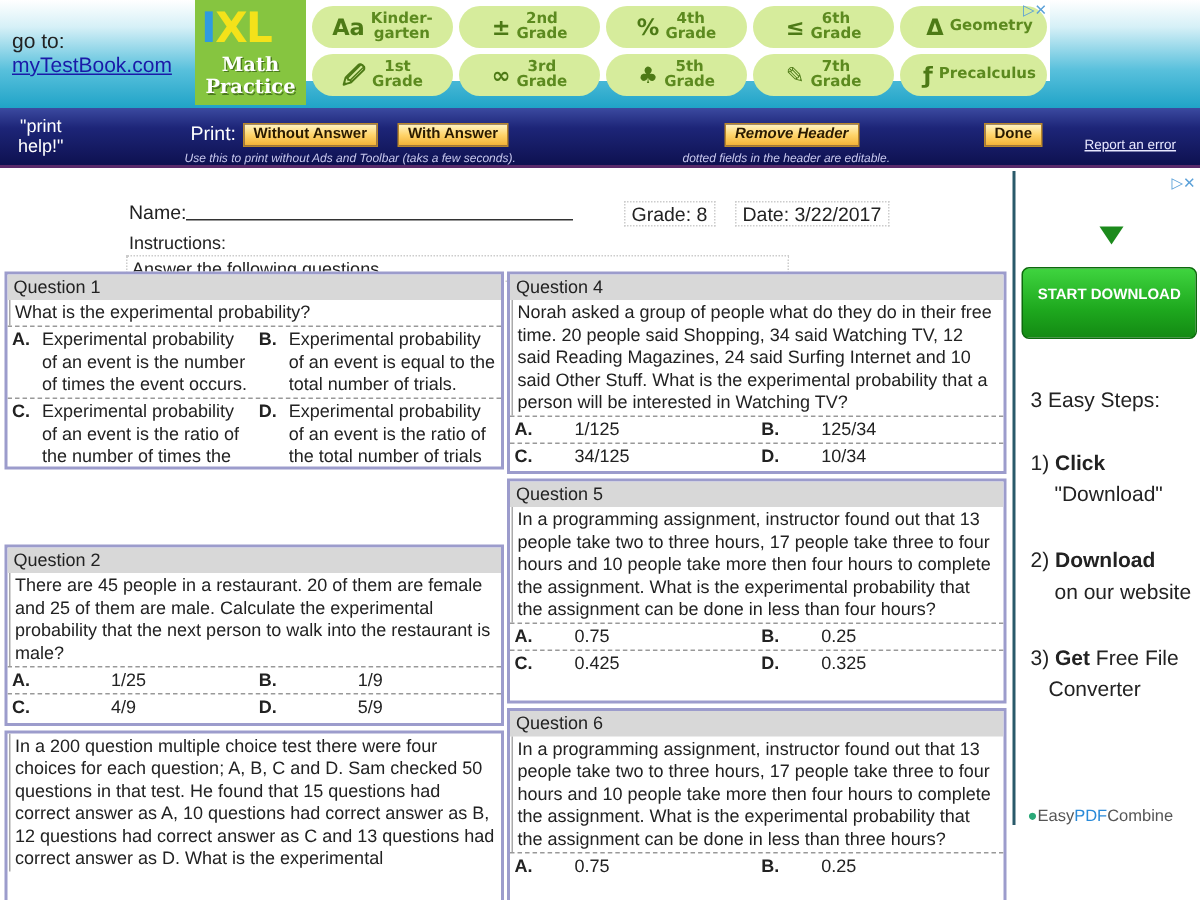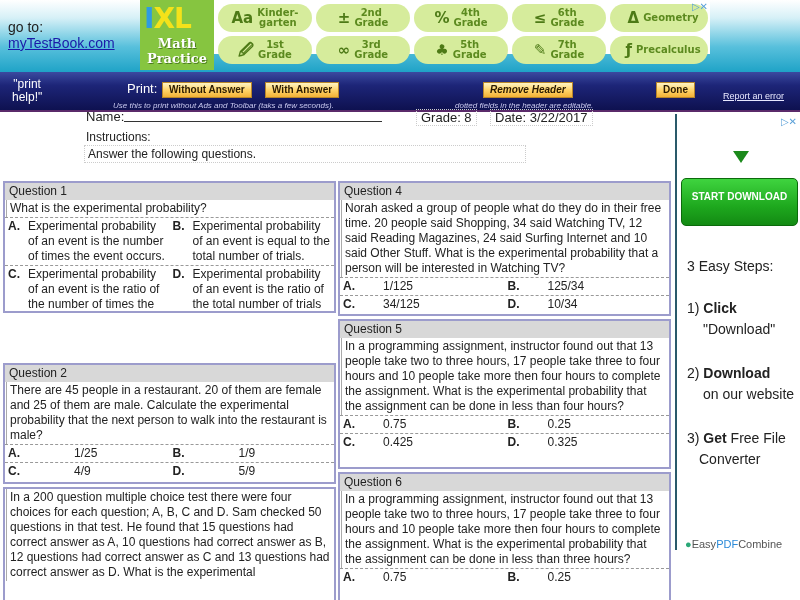--- a/index.html
+++ b/index.html
@@ -3,21 +3,21 @@
 <meta charset="utf-8">
 <style>
   * { box-sizing: border-box; margin: 0; padding: 0; }
   html, body { width: 800px; height: 600px; overflow: hidden; background: #ffffff; font-family: "Liberation Sans", sans-serif; color: #222; }
 
   
   .topbar { position: absolute; left: 0; top: 0; width: 800px; height: 72px;
     background: linear-gradient(180deg, #ffffff 0%, #d6f0f7 25%, #58c0dc 65%, #1fa3c7 100%); }
   .goto { position: absolute; left: 8px; top: 19px; font-size: 14px; line-height: 16px; color: #222; }
   .goto a { color: #1a1aa8; text-decoration: underline; display: block; }
-  .ixl-ad { position: absolute; left: 140px; top: 0; width: 570px; height: 54px; background: #ffffff; }
+  .ixl-ad { position: absolute; left: 130px; top: 0; width: 570px; height: 54px; background: #ffffff; }
   .ixl-logo { position: absolute; left: 0; top: 0; width: 74px; height: 70px; background: #86c540; }
   .ixl-logo .ixl { position: absolute; left: 4px; top: 2px; font-size: 28px; font-weight: bold; letter-spacing: -1px; font-family: "DejaVu Sans", sans-serif; }
   .ixl-logo .ixl .i { color: #2f9be0; }
   .ixl-logo .ixl .xl { color: #f4e21a; }
   .ixl-logo .mp { position: absolute; left: 0; width: 74px; top: 36px; text-align: center; color: #fff; font-weight: bold; font-size: 13px; line-height: 15px; text-shadow: 1px 1px 0 #4b7a1e; font-family: "DejaVu Serif", serif; }
   .grades { position: absolute; left: 78px; top: 4px; width: 490px; display: grid; grid-template-columns: repeat(5, 94px); grid-template-rows: 28px 28px; gap: 4px 4px; }
   .grade-pill { background: #d6ec9c; border-radius: 14px; display: flex; align-items: center; justify-content: center; gap: 4px; color: #5c8a1f; font-weight: bold; font-size: 10px; line-height: 10px; text-align: center; font-family: "DejaVu Sans", sans-serif; }
   .grade-pill .gicon { font-size: 15px; color: #4d7a16; font-weight: bold; }
   .adchoice { position: absolute; right: 2px; top: 1px; font-size: 10px; color: #5aa0d8; }
 
@@ -25,21 +25,21 @@
   .printbar { position: absolute; left: 0; top: 72px; width: 800px; height: 40px;
     background: linear-gradient(180deg, #3b4aa0 0%, #1d2578 35%, #0e1150 100%); border-bottom: 2px solid #5a2a6a; }
   .help { position: absolute; left: 12px; top: 6px; color: #fff; font-size: 12px; line-height: 13px; text-align: center; }
   .print-lbl { position: absolute; left: 127px; top: 9px; color: #fff; font-size: 13px; }
   .btn { position: absolute; height: 16px; background: linear-gradient(180deg,#fff4c4 0%, #ffd46a 50%, #f3b236 100%); border: 1px solid #b8862a; color: #2a1a00; font-weight: bold; font-size: 10px; line-height: 14px; padding: 0 6px; cursor: pointer; white-space: nowrap; }
   .btn.italic { font-style: italic; }
   .note { position: absolute; color: #c8c8ee; font-size: 8px; font-style: italic; white-space: nowrap; }
   .report { position: absolute; left: 723px; top: 19px; color: #e8e8ff; font-size: 9px; text-decoration: underline; }
 
   
-  .ws-head { position: absolute; left: 0; top: 103px; width: 672px; height: 66px; }
+  .ws-head { position: absolute; left: 0; top: 128px; width: 672px; height: 66px; }
   .name-lbl { position: absolute; left: 86px; top: 6px; font-size: 13px; }
   .name-line { position: absolute; left: 124px; top: 18px; width: 258px; border-bottom: 1px solid #333; }
   .grade-f { position: absolute; left: 416px; top: 6px; font-size: 13px; border: 1px dotted #ccc; padding: 0 4px; }
   .date-f { position: absolute; left: 490px; top: 6px; font-size: 13px; border: 1px dotted #ccc; padding: 0 4px; }
   .instr-lbl { position: absolute; left: 86px; top: 27px; font-size: 12px; }
   .instr-val { position: absolute; left: 84px; top: 42px; width: 442px; height: 18px; font-size: 12px; border: 1px dotted #ccc; padding: 1px 3px; }
 
   
   .qbox { position: absolute; border: 2px solid #9c9ccc; background: #fff; font-size: 12px; line-height: 15px; overflow: hidden; }
   .qtitle { background: #d8d8d8; padding: 1px 4px; height: 17px; font-size: 12px; }
@@ -167,21 +167,21 @@
 </div>
 
 <div class="printbar">
   <div class="help">
     <div>"print</div>
     <div>help!"</div>
   </div>
   <span class="print-lbl">Print:</span>
   <button class="btn" style="left:162px; top:10px;">Without Answer</button>
   <button class="btn" style="left:265px; top:10px;">With Answer</button>
-  <span class="note" style="left:113px; top:29px;">Use this to print without Ads and Toolbar (taks a few seconds).</span>
+  <span class="note" style="left:123px; top:29px;">Use this to print without Ads and Toolbar (taks a few seconds).</span>
   <button class="btn italic" style="left:483px; top:10px;">Remove Header</button>
   <span class="note" style="left:455px; top:29px;">dotted fields in the header are editable.</span>
   <button class="btn" style="left:656px; top:10px;">Done</button>
   <a class="report">Report an error</a>
 </div>
 
 <div class="ws-head">
   <span class="name-lbl">Name:</span>
   <div class="name-line"></div>
   <span class="grade-f">Grade: 8</span>

